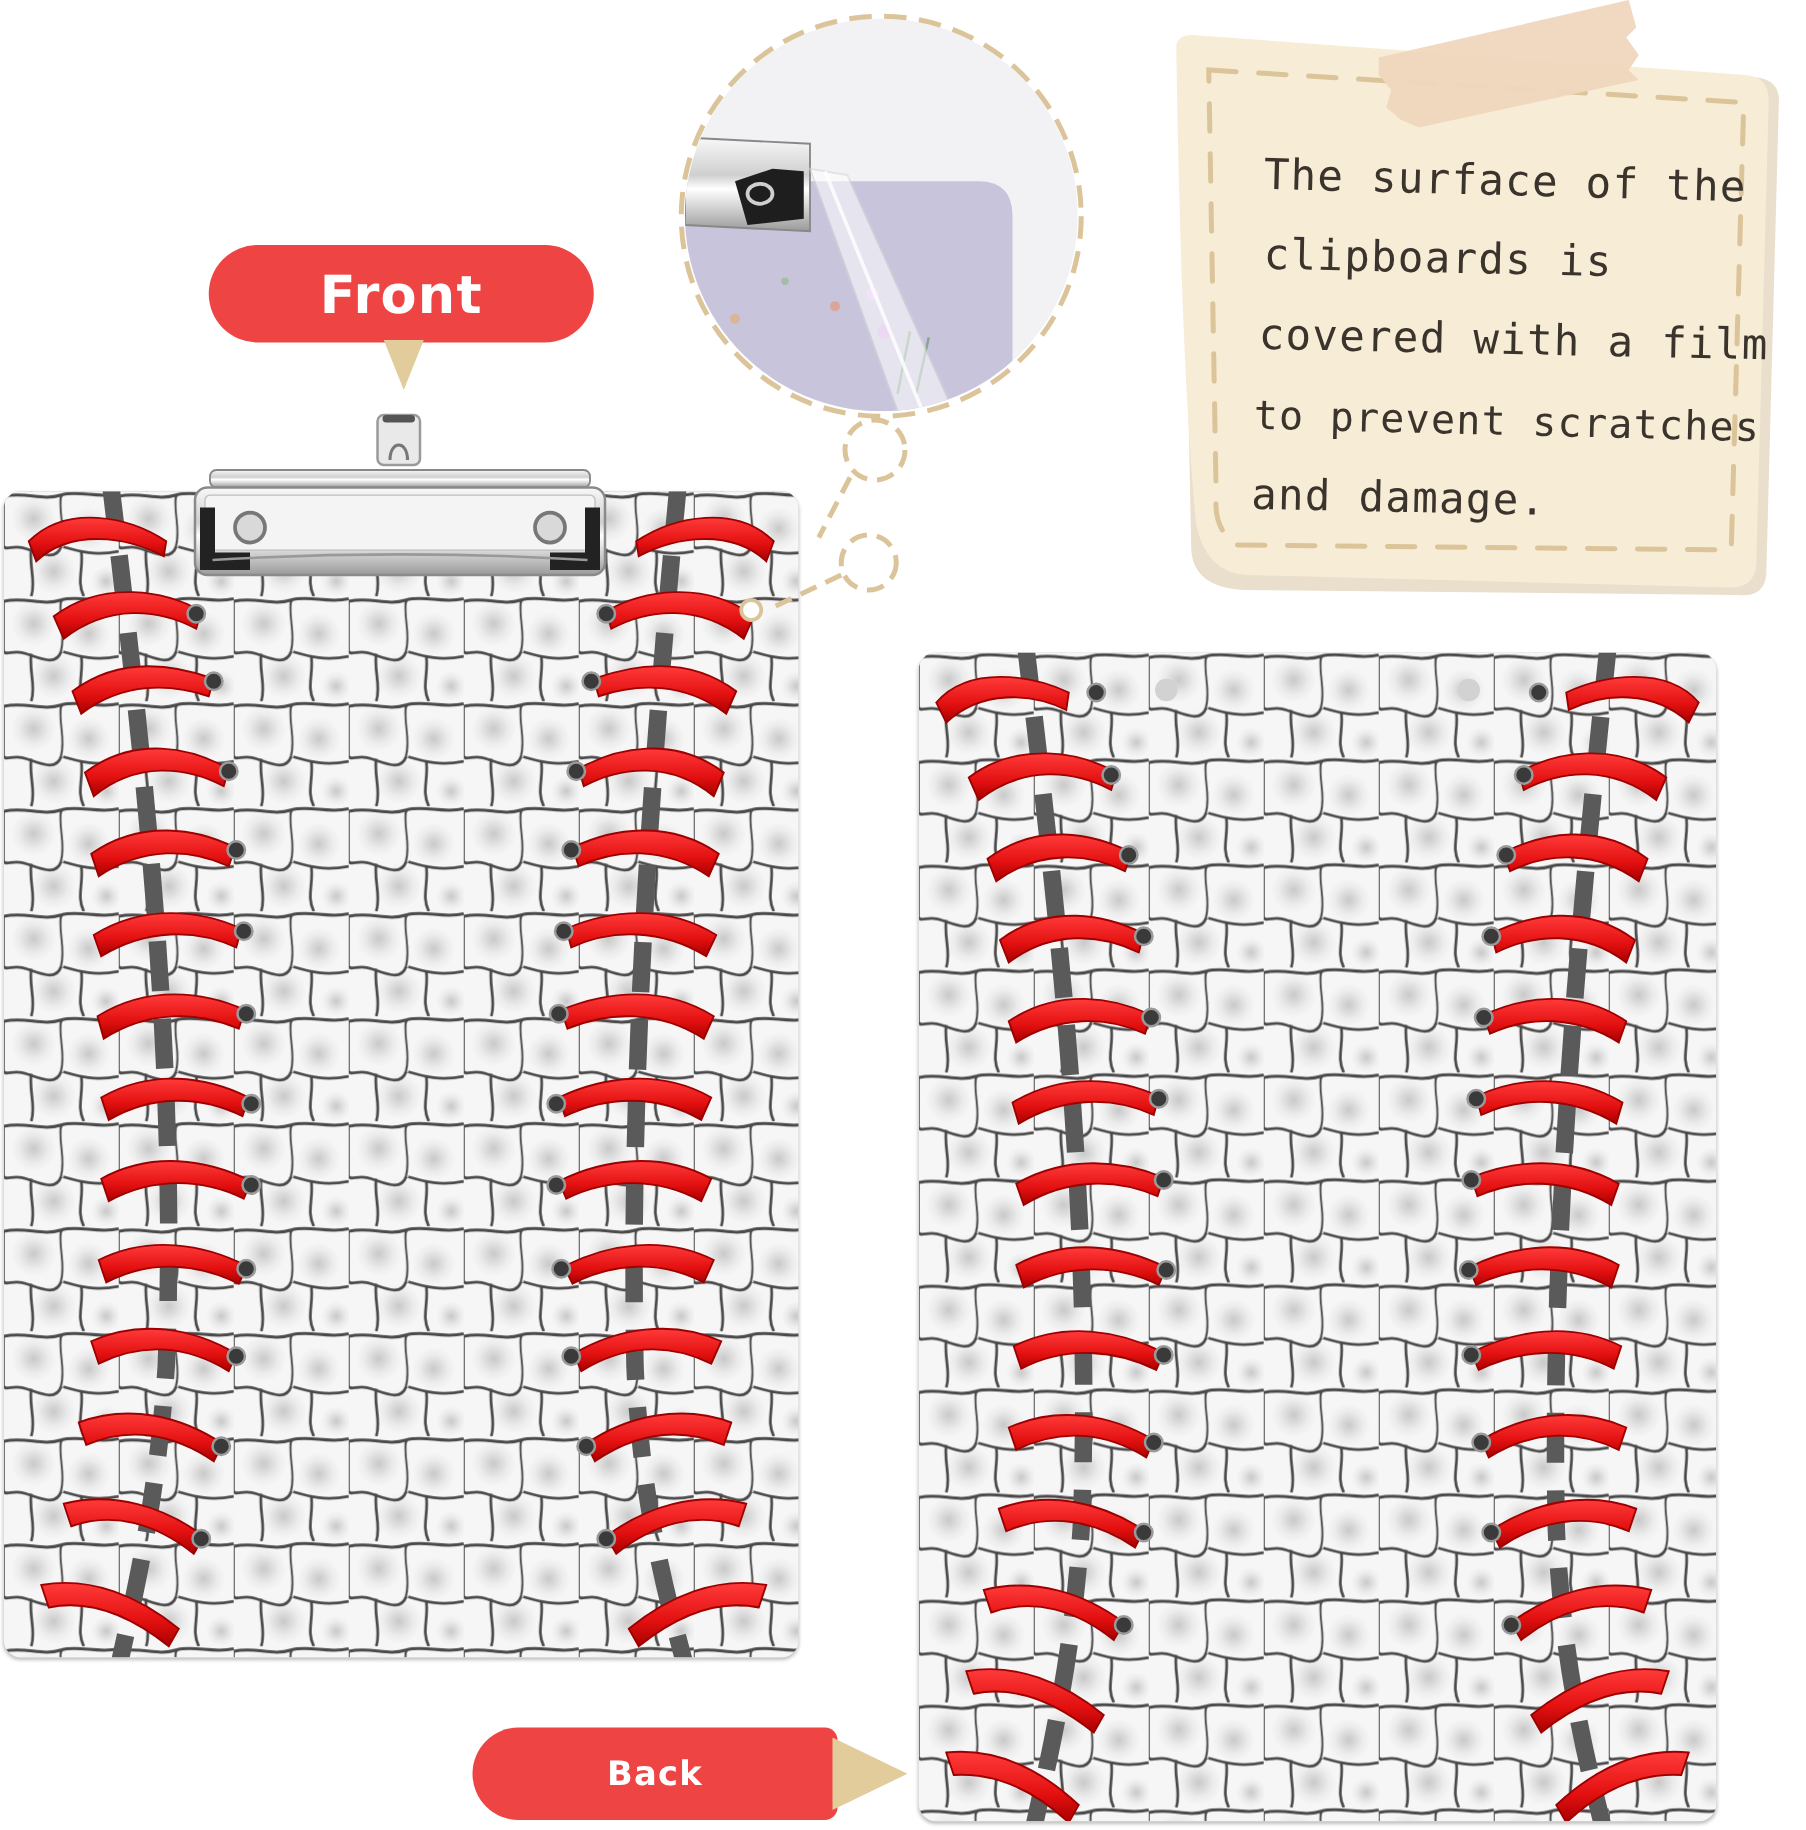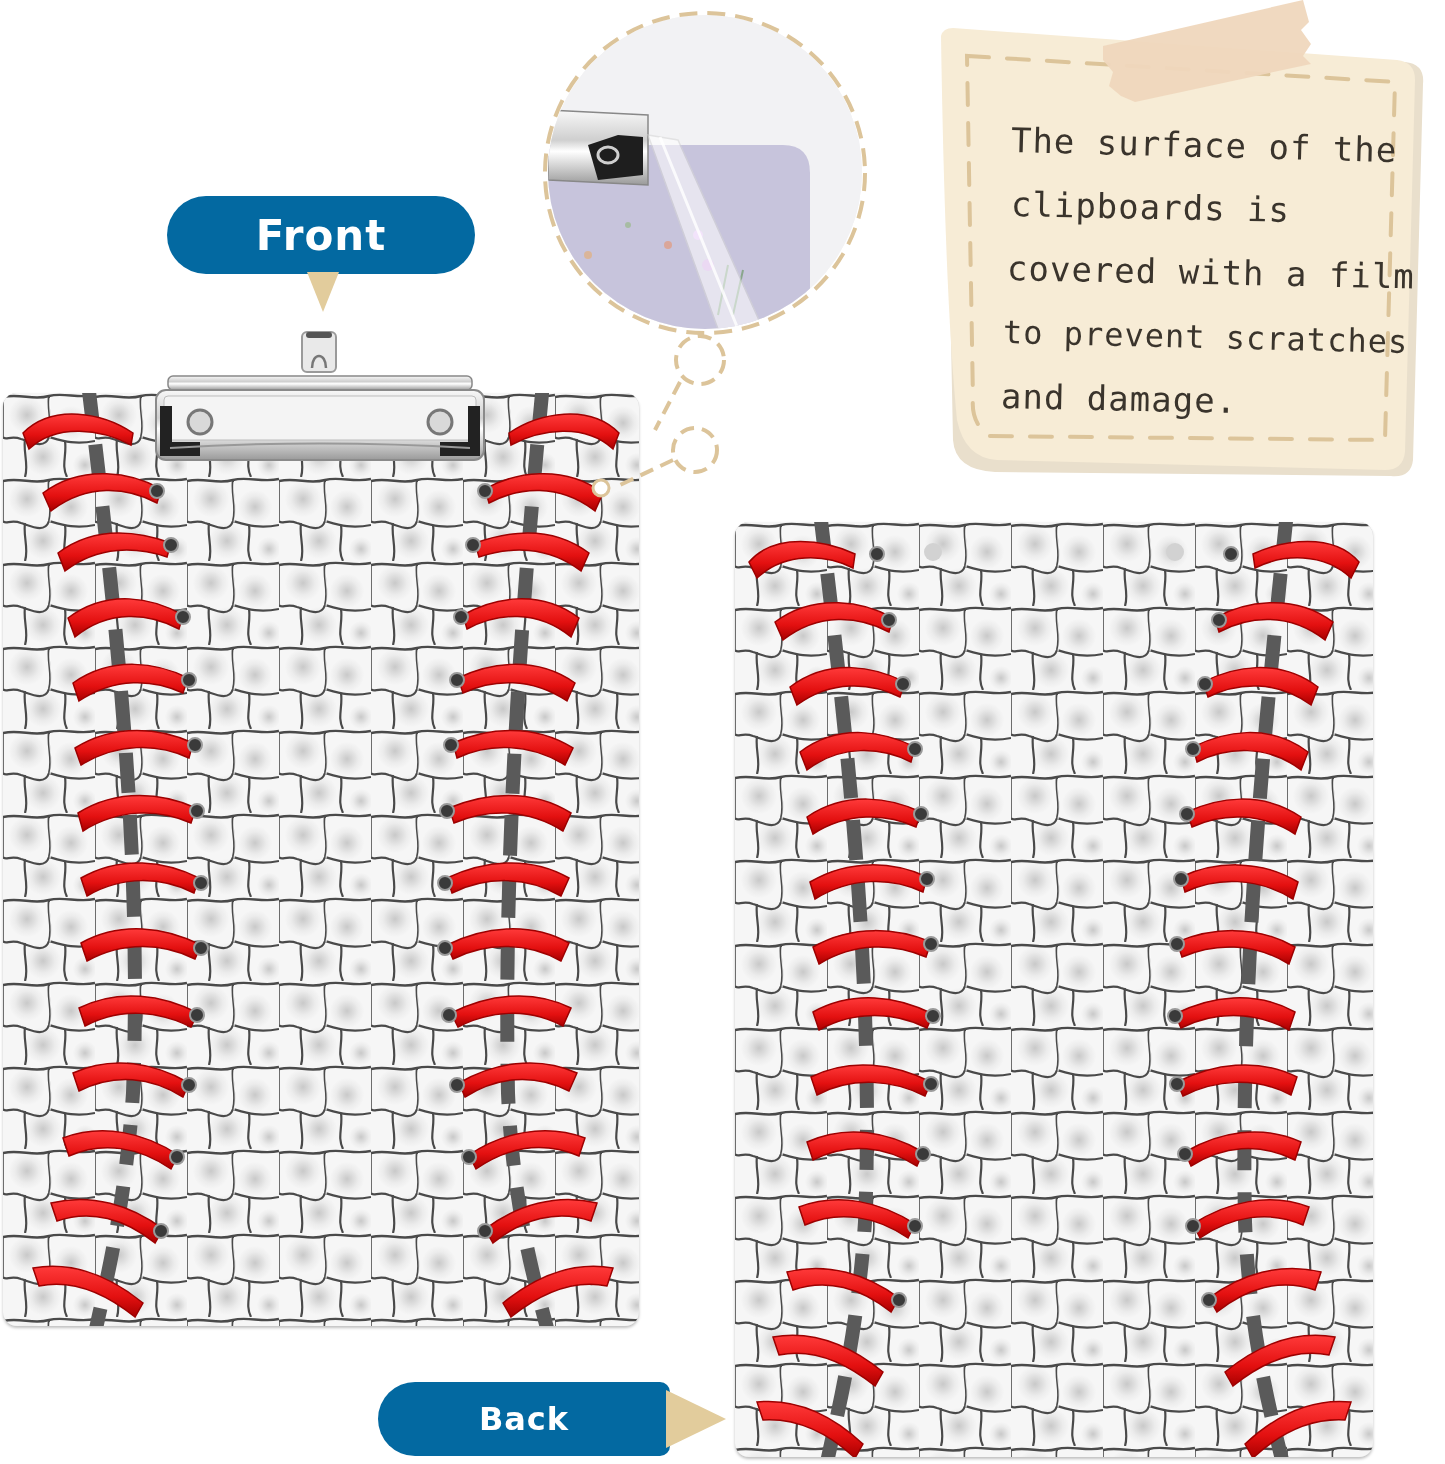--- a/index.html
+++ b/index.html
@@ -18,39 +18,39 @@
     .board-back  { left: 735px; top: 522px; width: 638px; height: 935px; }
     .board svg { position: absolute; left: 0; top: 0; width: 100%; height: 100%; display: block; }
 
     
     .clip { position: absolute; left: 150px; top: 330px; width: 340px; height: 135px; }
     .clip svg { width: 100%; height: 100%; display: block; }
 
     
     .tag {
       position: absolute;
-      background: #0369a1;
+      background: #ef4444;
       color: #ffffff;
       font-family: "DejaVu Sans", sans-serif;
       font-weight: bold;
       display: flex; align-items: center; justify-content: center;
       letter-spacing: 1px;
     }
     .tag-front {
       left: 167px; top: 196px; width: 308px; height: 78px;
       border-radius: 39px; font-size: 42px;
     }
     .tag-front::after {
       content: ""; position: absolute; left: 140px; top: 76px;
       border-left: 16px solid transparent; border-right: 16px solid transparent;
       border-top: 40px solid #e2cc9c;
     }
     .tag-back {
       left: 378px; top: 1382px; width: 292px; height: 74px;
-      border-radius: 37px 10px 10px 37px; font-size: 32px;
+      border-radius: 37px 10px 10px 37px; font-size: 27px;
     }
     .tag-back::after {
       content: ""; position: absolute; left: 288px; top: 8px;
       border-top: 29px solid transparent; border-bottom: 29px solid transparent;
       border-left: 60px solid #e2cc9c;
     }
 
     
     .detail {
       position: absolute; left: 548px; top: 15px; width: 314px; height: 314px;

